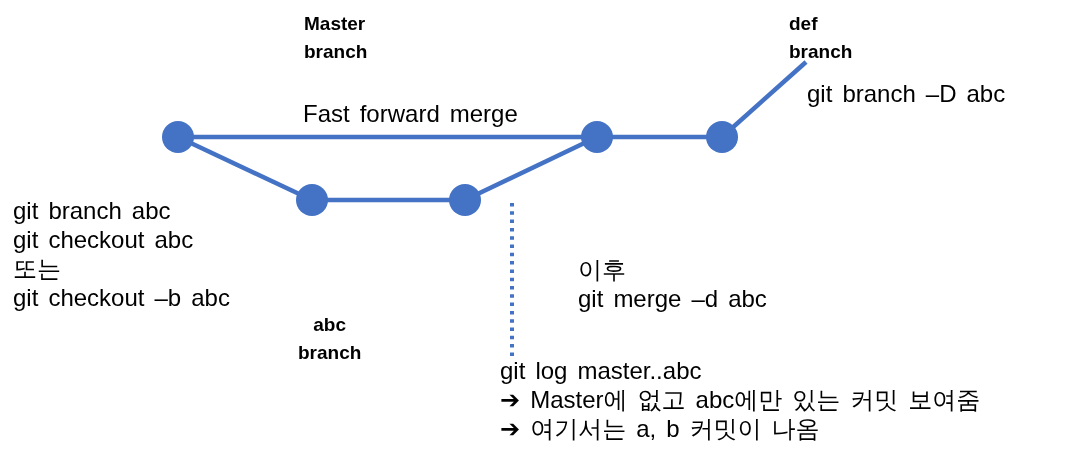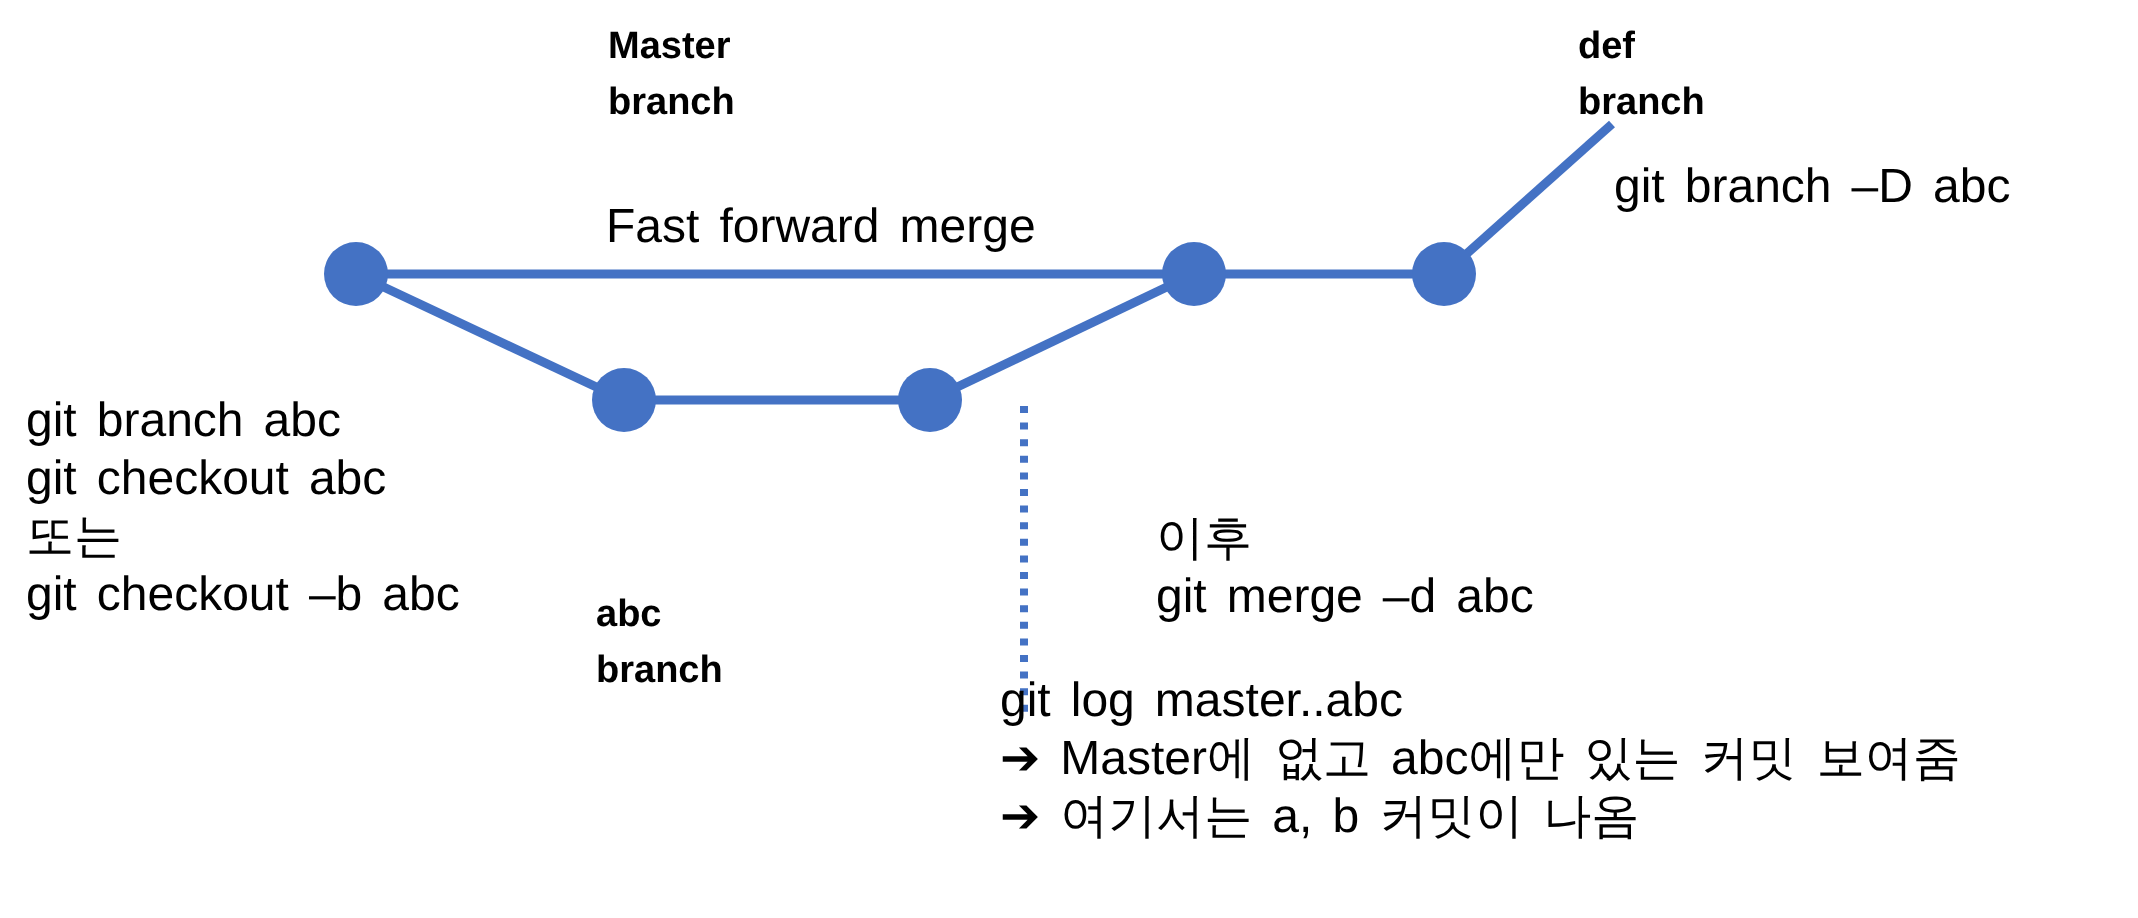--- a/index.html
+++ b/index.html
@@ -65,24 +65,24 @@
 
   <div class="label" style="left:807px; top:79px;">git branch –D abc</div>
 
   <div class="label" style="left:303px; top:99px;">Fast forward merge</div>
 
   <div class="label" style="left:13px; top:196px;">git branch abc
 git checkout abc
 또는
 git checkout –b abc</div>
 
-  <div class="label bold" style="left:298px; top:294px;">abc
+  <div class="label bold" style="left:298px; top:311px;text-align:center;">abc
 branch</div>
 
 
   <div class="label" style="left:578px; top:255px;">이후
 git merge –d abc</div>
 
-  <div class="label" style="left:500px; top:336px;">git log master..abc
+  <div class="label" style="left:500px; top:356px;">git log master..abc
 ➔ Master에 없고 abc에만 있는 커밋 보여줌
 ➔ 여기서는 a, b 커밋이 나옴</div>
 
 </div>
 
 </body></html>

